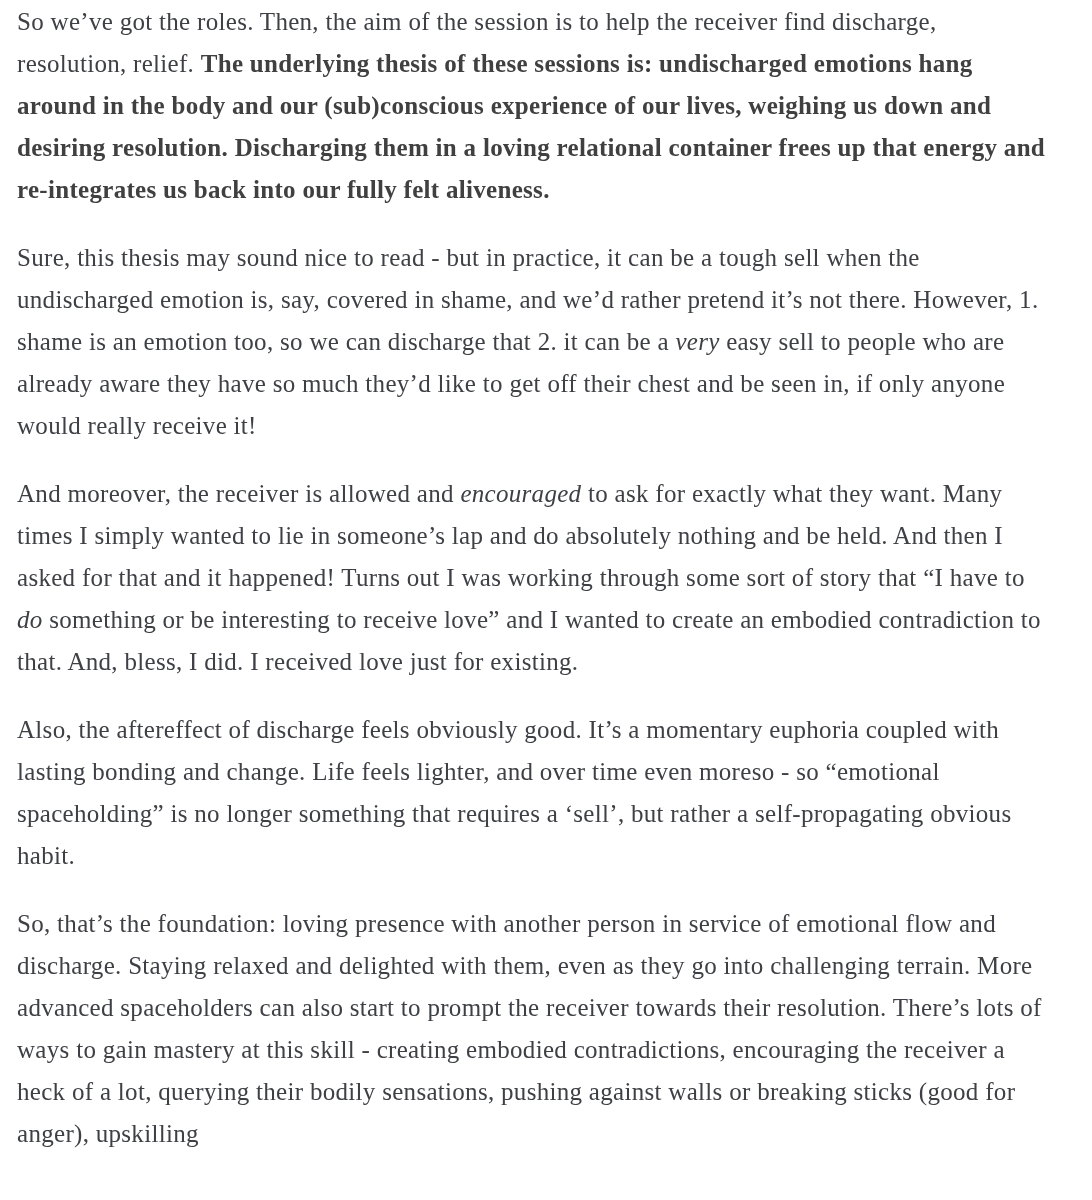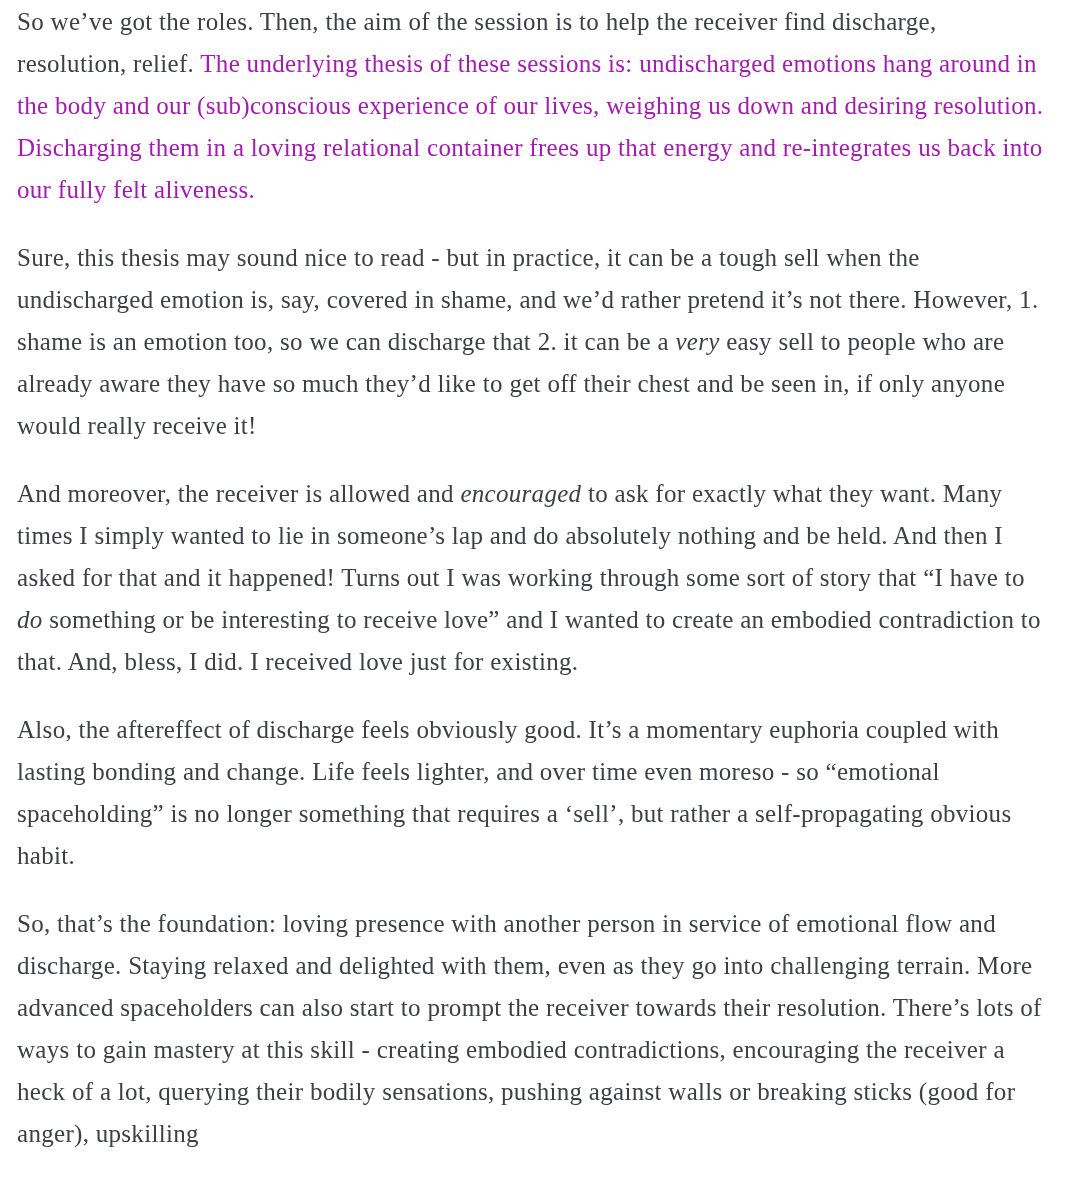--- a/index.html
+++ b/index.html
@@ -19,22 +19,22 @@
     font-size: 25px;
     line-height: 42px;
     letter-spacing: 0.012em;
     color: #3e4045;
     text-rendering: optimizeLegibility;
   }
   .article p {
     margin: 0 0 26px 0;
   }
   .article strong {
-    font-weight: 400;
-    color: #a21caf;
+    font-weight: 700;
+    color: #404040;
   }
   .article em {
   }
 </style>
 </head>
 <body>
 
 <div class="article">
 
   <p><span>So we’ve got the roles. Then, the aim of the session is to help the receiver find discharge, resolution, relief. </span><strong>The underlying thesis of these sessions is: undischarged emotions hang around in the body and our (sub)conscious experience of our lives, weighing us down and desiring resolution. Discharging them in a loving relational container frees up that energy and re-integrates us back into our fully felt aliveness.</strong></p>

